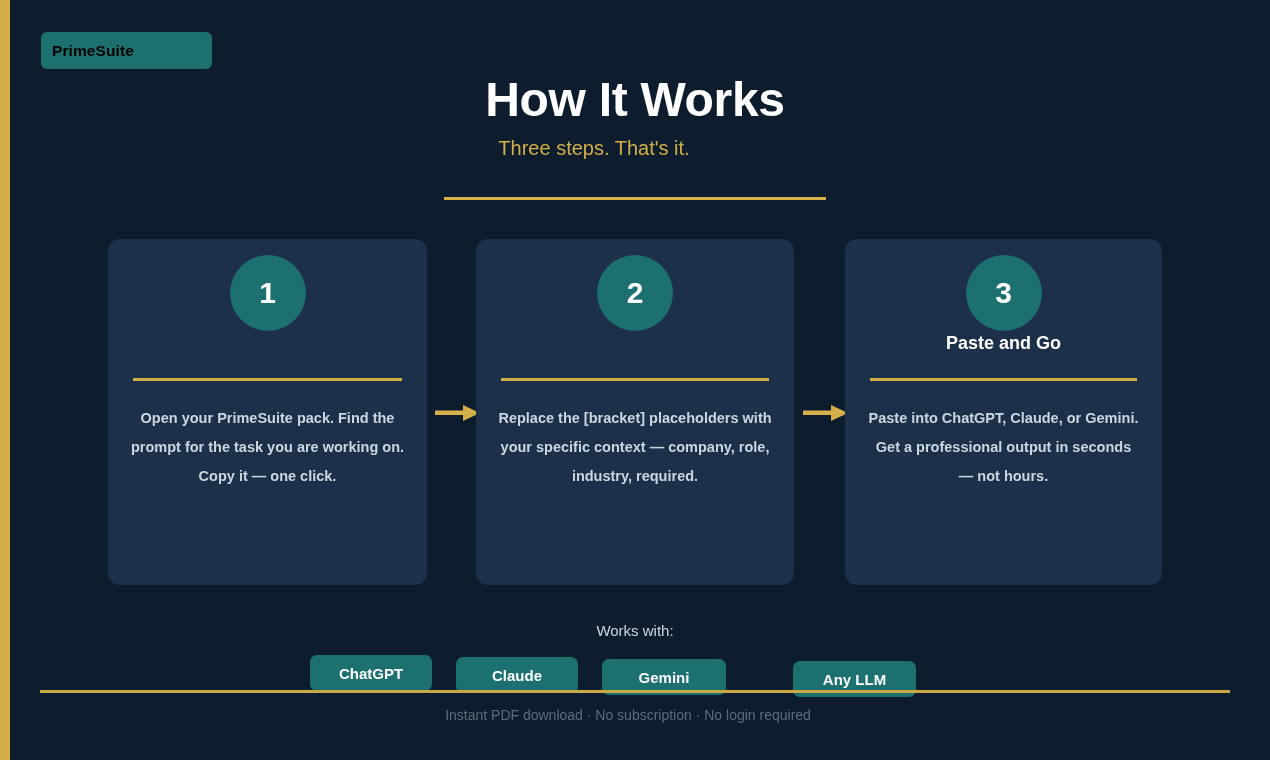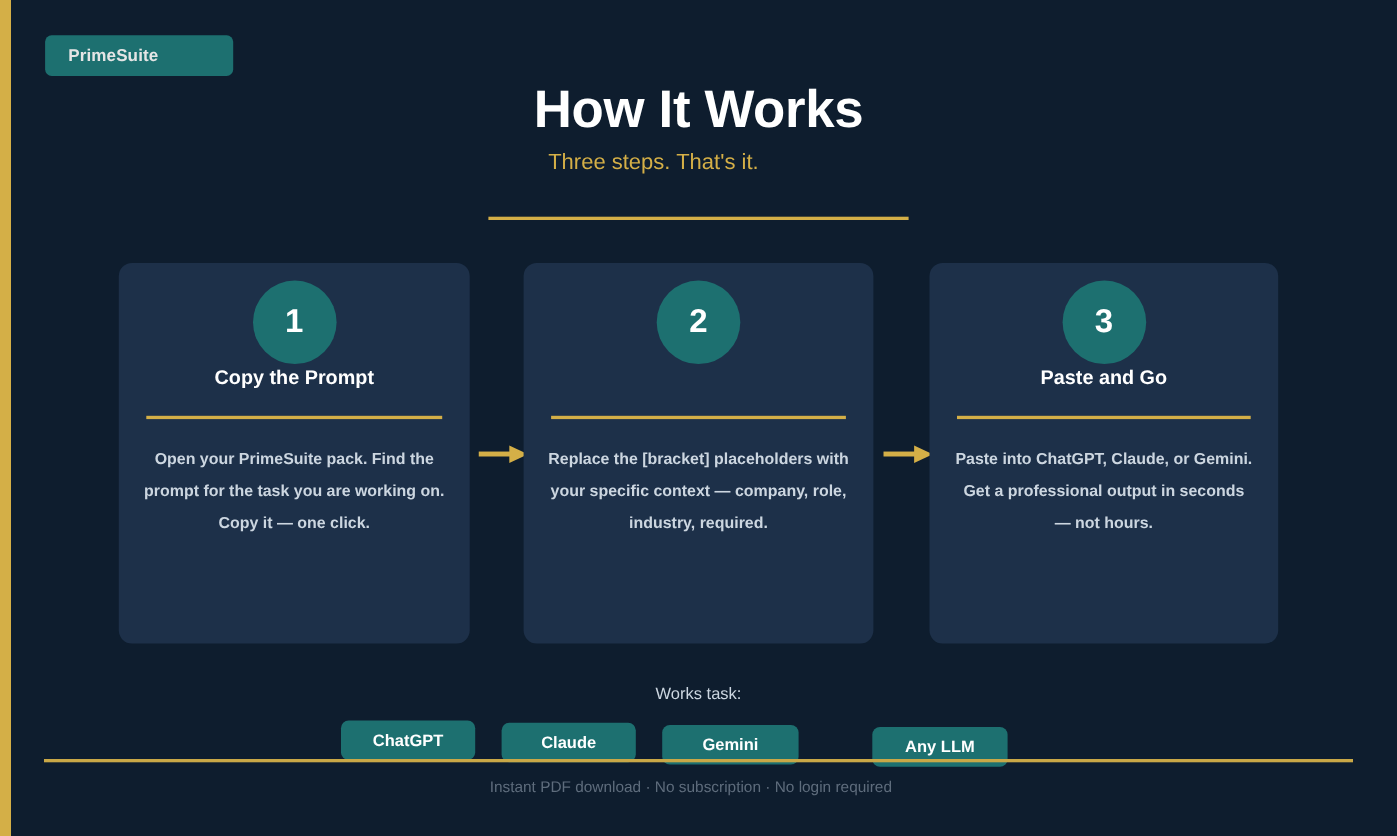--- a/index.html
+++ b/index.html
@@ -33,22 +33,22 @@
     left: 41px;
     top: 32px;
     width: 171px;
     height: 37px;
     background: #1d7070;
     border-radius: 6px;
     display: flex;
     align-items: center;
   }
   .brand-chip .brand-label {
-    margin-left: 21px;
-    color: #e5e5e5;
+    margin-left: 11px;
+    color: #000000;
     font-size: 15.5px;
     font-weight: bold;
     letter-spacing: 0.1px;
   }
   
   .page-title {
     position: absolute;
     left: 0;
     top: 72px;
     width: 1270px;
@@ -207,21 +207,20 @@
   </div>
 
   <div class="page-title">How It Works</div>
   <div class="page-subtitle">Three steps. That's it.</div>
   <div class="header-rule"></div>
 
   <div class="card card-1">
     <div class="step-circle">
       <span class="step-num">1</span>
     </div>
-    <div class="card-title">Copy the Prompt</div>
     <div class="card-rule"></div>
     <div class="card-body">Open your PrimeSuite pack. Find the prompt for the task you are working on. Copy it — one click.</div>
   </div>
 
   <div class="arrow arrow-1">
     <svg width="46" height="22" viewBox="0 0 46 22">
       <rect x="0" y="8.5" width="32" height="4.5" fill="#d4af47"></rect>
       <polygon points="28,3 45,11 28,19" fill="#d4af47"></polygon>
     </svg>
   </div>
@@ -243,21 +242,21 @@
 
   <div class="card card-3">
     <div class="step-circle">
       <span class="step-num">3</span>
     </div>
     <div class="card-title">Paste and Go</div>
     <div class="card-rule"></div>
     <div class="card-body">Paste into ChatGPT, Claude, or Gemini. Get a professional output in seconds — not hours.</div>
   </div>
 
-  <div class="works-label">Works task:</div>
+  <div class="works-label">Works with:</div>
 
   <div class="badge-row">
     <div class="llm-badge badge-0">ChatGPT</div>
     <div class="llm-badge badge-1">Claude</div>
     <div class="llm-badge badge-2">Gemini</div>
     <div class="llm-badge badge-3">Any LLM</div>
   </div>
 
   <div class="footer-rule"></div>
   <div class="footer-note">Instant PDF download · No subscription · No login required</div>

